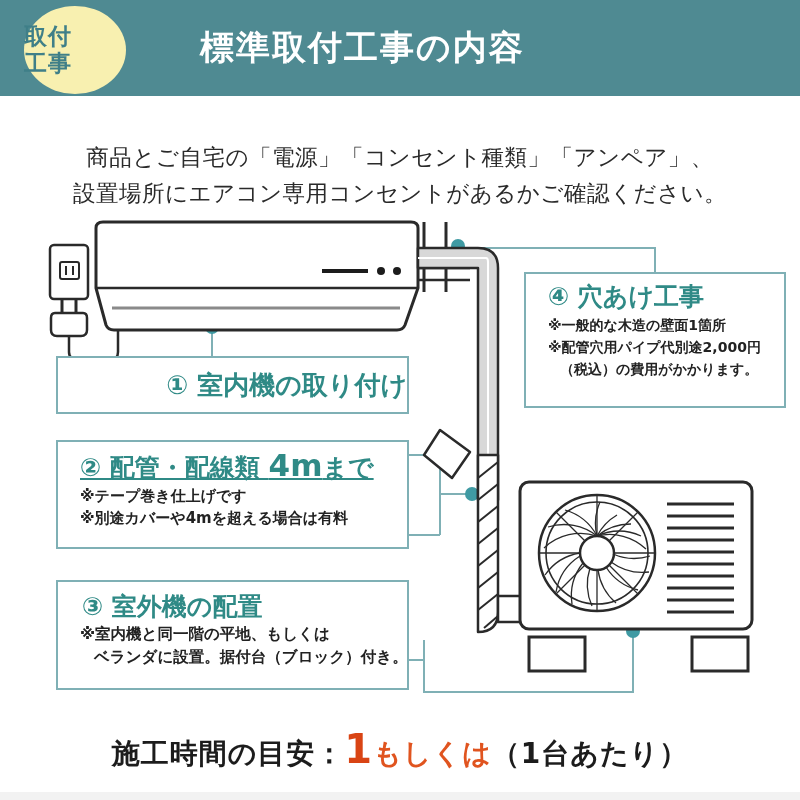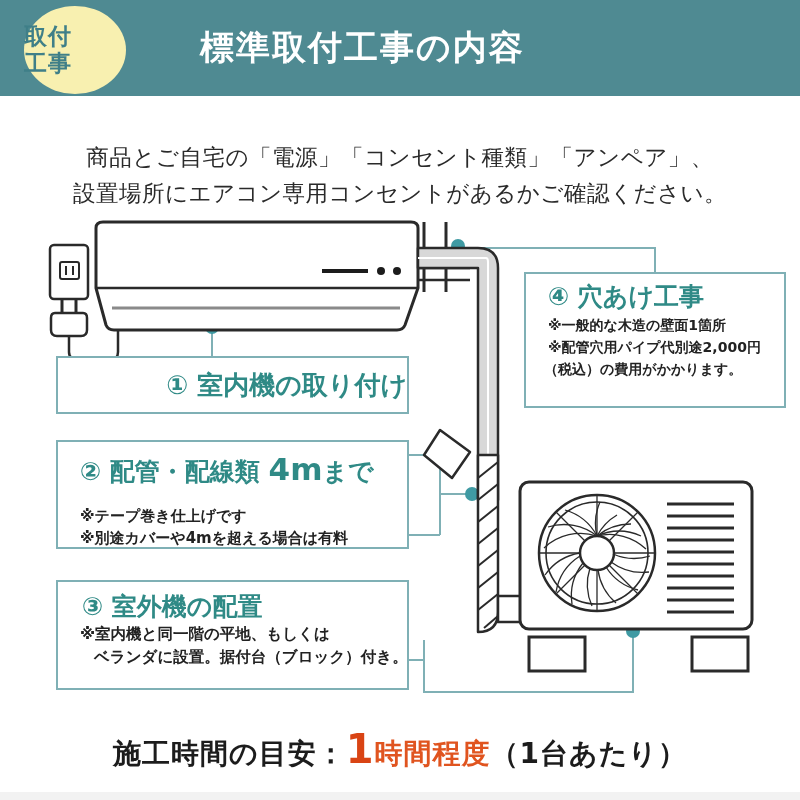--- a/index.html
+++ b/index.html
@@ -107,22 +107,23 @@
   #box1 { left: 56px; top: 356px; width: 353px; height: 58px; }
   #box1 .c-title {
     font-size: 26px;
     line-height: 54px;
     text-align: right;
   }
 
   #box2 { left: 56px; top: 440px; width: 353px; height: 109px; }
   #box2 .c-title {
     font-size: 25px;
-    line-height: 34px;
-    margin: 10px 0 16px 14px;
+    line-height: 26px;
+    margin: 10px 0 4px 14px;
+    text-decoration: underline;
   }
   #box2 .c-title .big {
     font-size: 31px;
     color: #2f8a86;
   }
   #box2 .c-note {
     font-size: 15px;
     line-height: 22px;
     margin-left: 14px;
   }
@@ -144,21 +145,21 @@
   #box4 .c-title {
     font-size: 25px;
     line-height: 30px;
     margin: 8px 0 2px 14px;
   }
   #box4 .c-note {
     font-size: 14px;
     line-height: 22px;
     margin-left: 14px;
   }
-  #box4 .c-note.indent { margin-left: 10px; }
+  #box4 .c-note.indent { margin-left: 26px; }
 
   
   .footer {
     position: absolute;
     left: 0;
     top: 726px;
     width: 800px;
     text-align: center;
     font-size: 28px;
     font-weight: bold;
@@ -345,17 +346,17 @@
     <div class="c-note indent">ベランダに設置。据付台（ブロック）付き。</div>
   </div>
 
   <div class="callout" id="box4">
     <div class="c-title">④ 穴あけ工事</div>
     <div class="c-note">※一般的な木造の壁面1箇所</div>
     <div class="c-note">※配管穴用パイプ代別途2,000円</div>
     <div class="c-note indent">（税込）の費用がかかります。</div>
   </div>
 
-  <div class="footer"><span>施工時間の目安：</span><span class="hl-num">1</span><span class="hl">時間程度</span><span>（1台あたり）</span></div>
+  <div class="footer"><span>施工時間の目安：</span><span class="hl-num">1</span><span class="hl">もしくは</span><span>（1台あたり）</span></div>
 
   <div class="bottom-band"></div>
 
 </div>
 
 </body></html>

